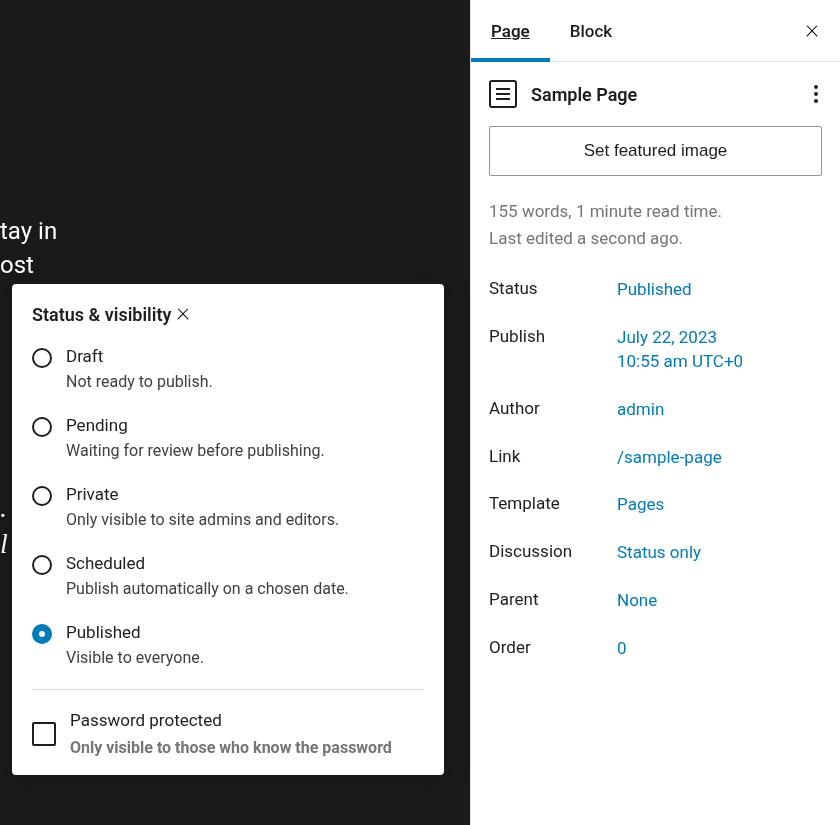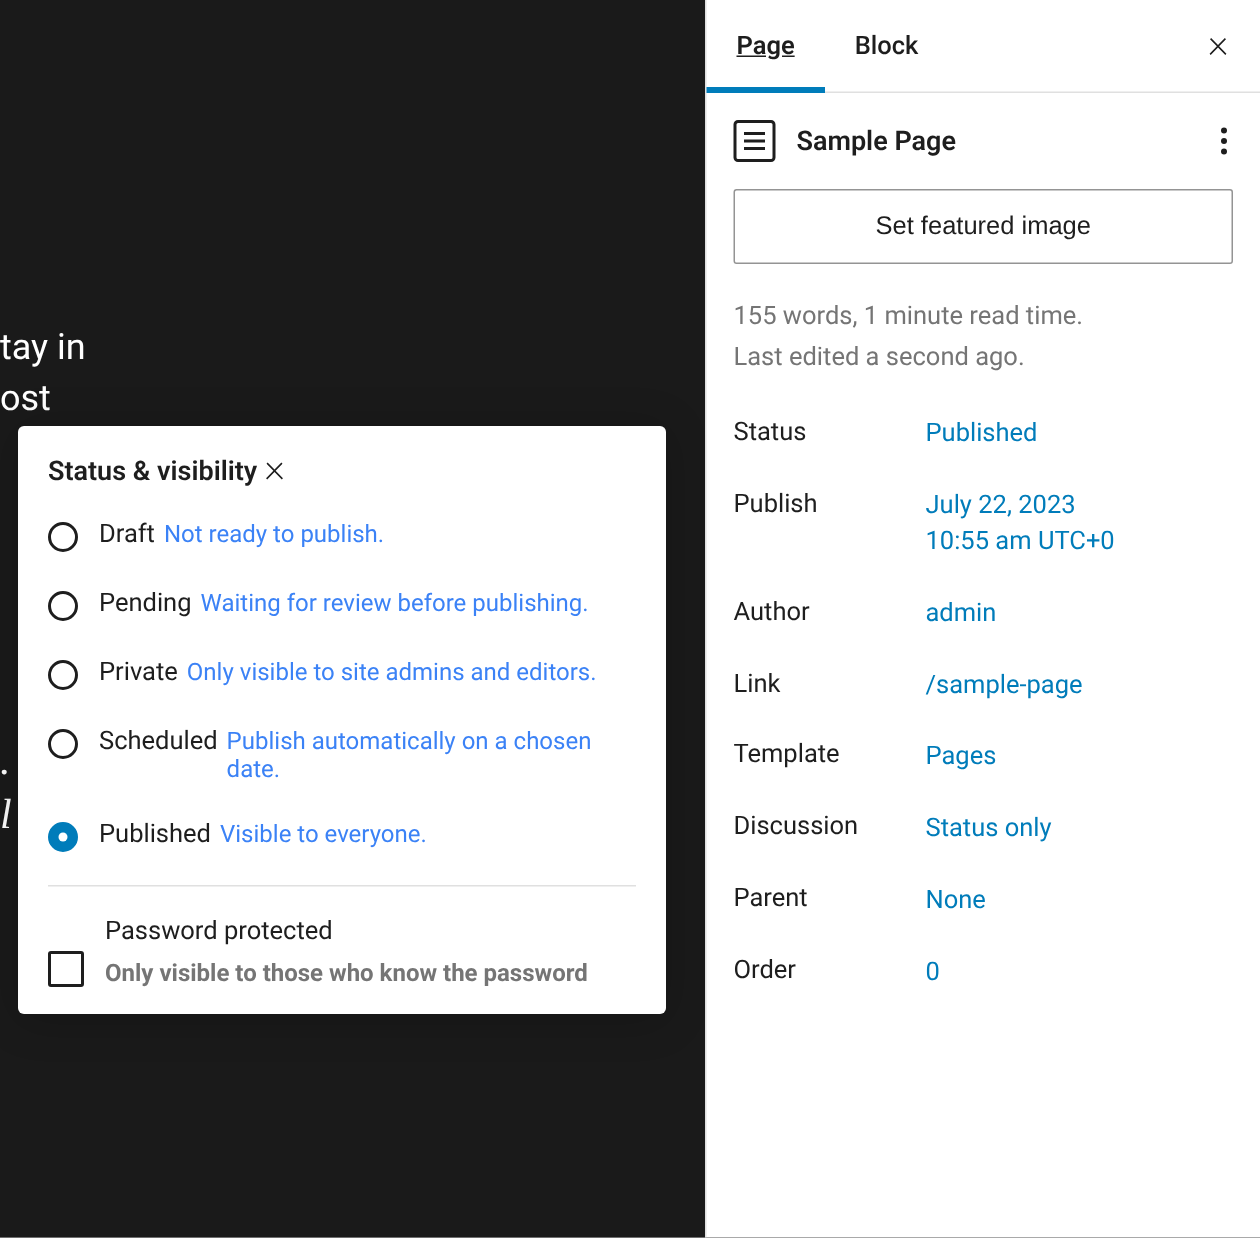--- a/index.html
+++ b/index.html
@@ -99,40 +99,40 @@
       top: 50%;
       left: 50%;
       transform: translate(-50%, -50%);
       width: 6px;
       height: 6px;
       background: #fff;
       border-radius: 50%;
     }
     .option-body {
       display: flex;
-      flex-direction: row;
+      flex-direction: column;
       gap: 6px;
     }
     .option-label {
       font-size: 17px;
       color: #1e1e1e;
       font-weight: 400;
     }
     .option-desc {
       font-size: 16px;
-      color: #3b82f6;
+      color: #404040;
     }
     .divider {
       border: none;
       border-top: 1px solid #e0e0e0;
       margin: 22px 0 20px 0;
     }
     .checkbox-option {
       display: flex;
-      align-items: flex-end;
+      align-items: center;
       gap: 14px;
       cursor: pointer;
     }
     .checkbox {
       width: 24px;
       height: 24px;
       border: 2px solid #1e1e1e;
       border-radius: 2px;
       flex-shrink: 0;
       margin-top: 1px;

